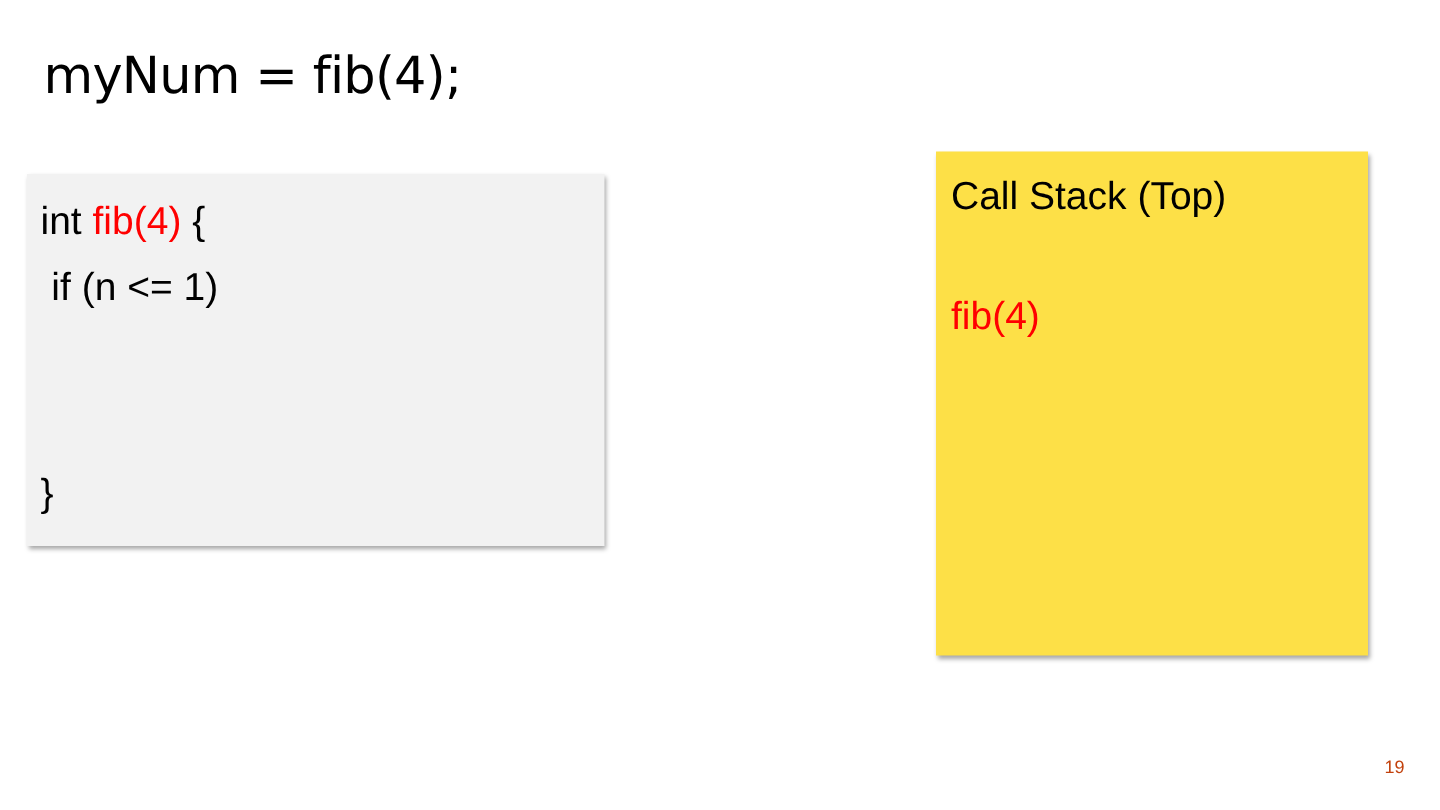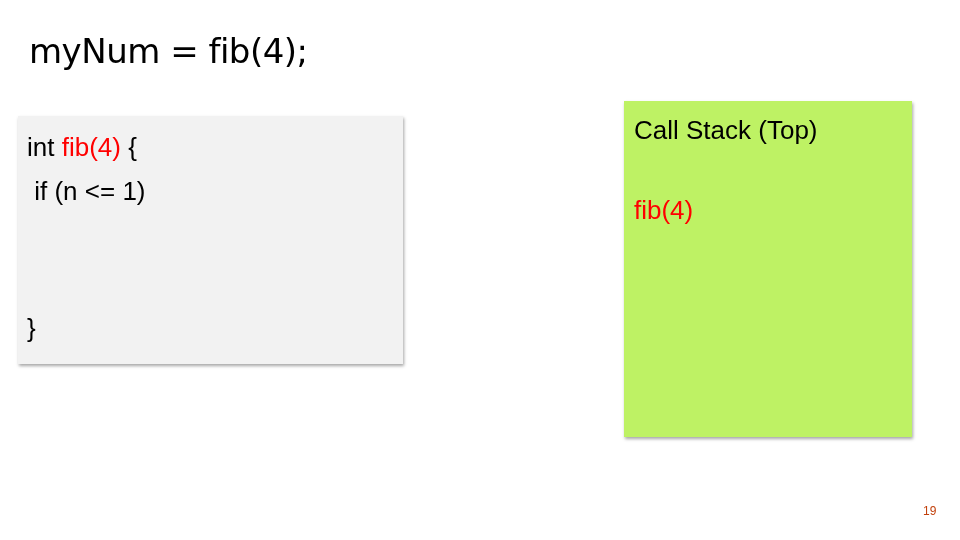--- a/index.html
+++ b/index.html
@@ -40,21 +40,21 @@
       font-size: 26px;
       line-height: 30px;
       white-space: pre;
     }
     .stack-box {
       position: absolute;
       left: 624px;
       top: 101px;
       width: 288px;
       height: 336px;
-      background: #bef264;
+      background: #fde047;
       box-shadow: 1px 2px 3px rgba(0,0,0,0.35);
     }
     .stack-title {
       position: absolute;
       left: 10px;
       top: 14px;
       font-size: 26px;
       white-space: pre;
     }
     .stack-item {

